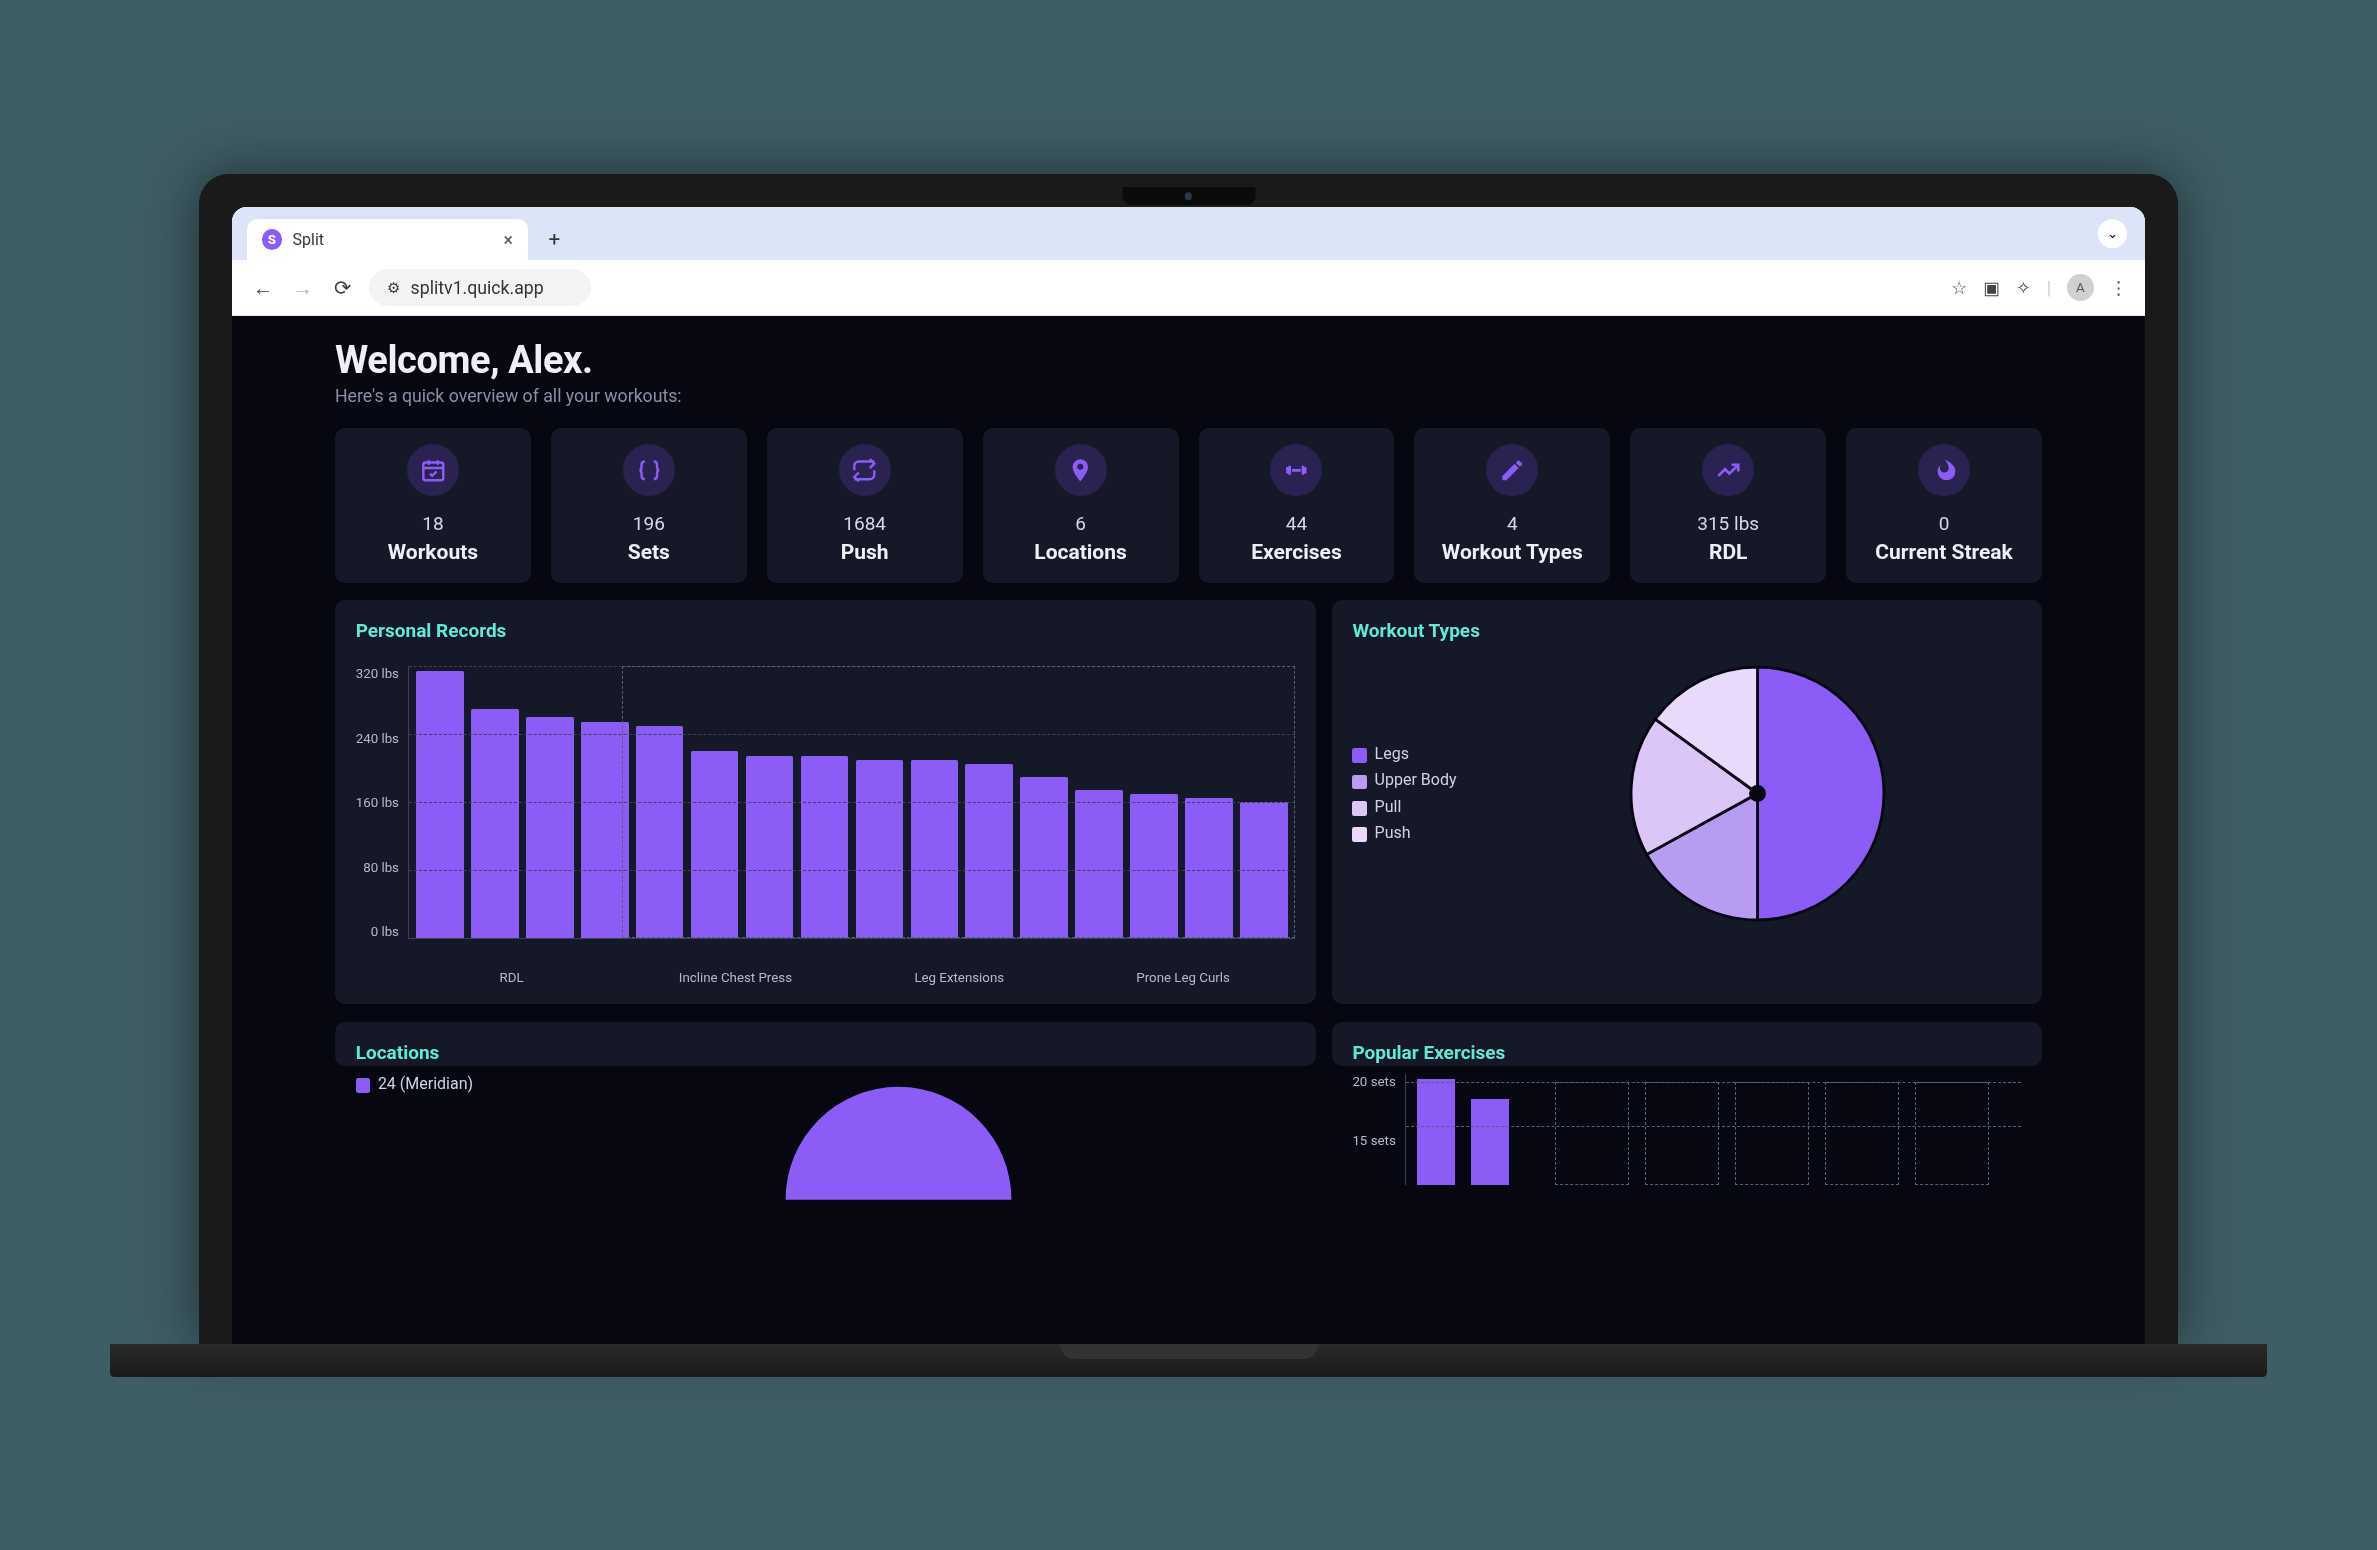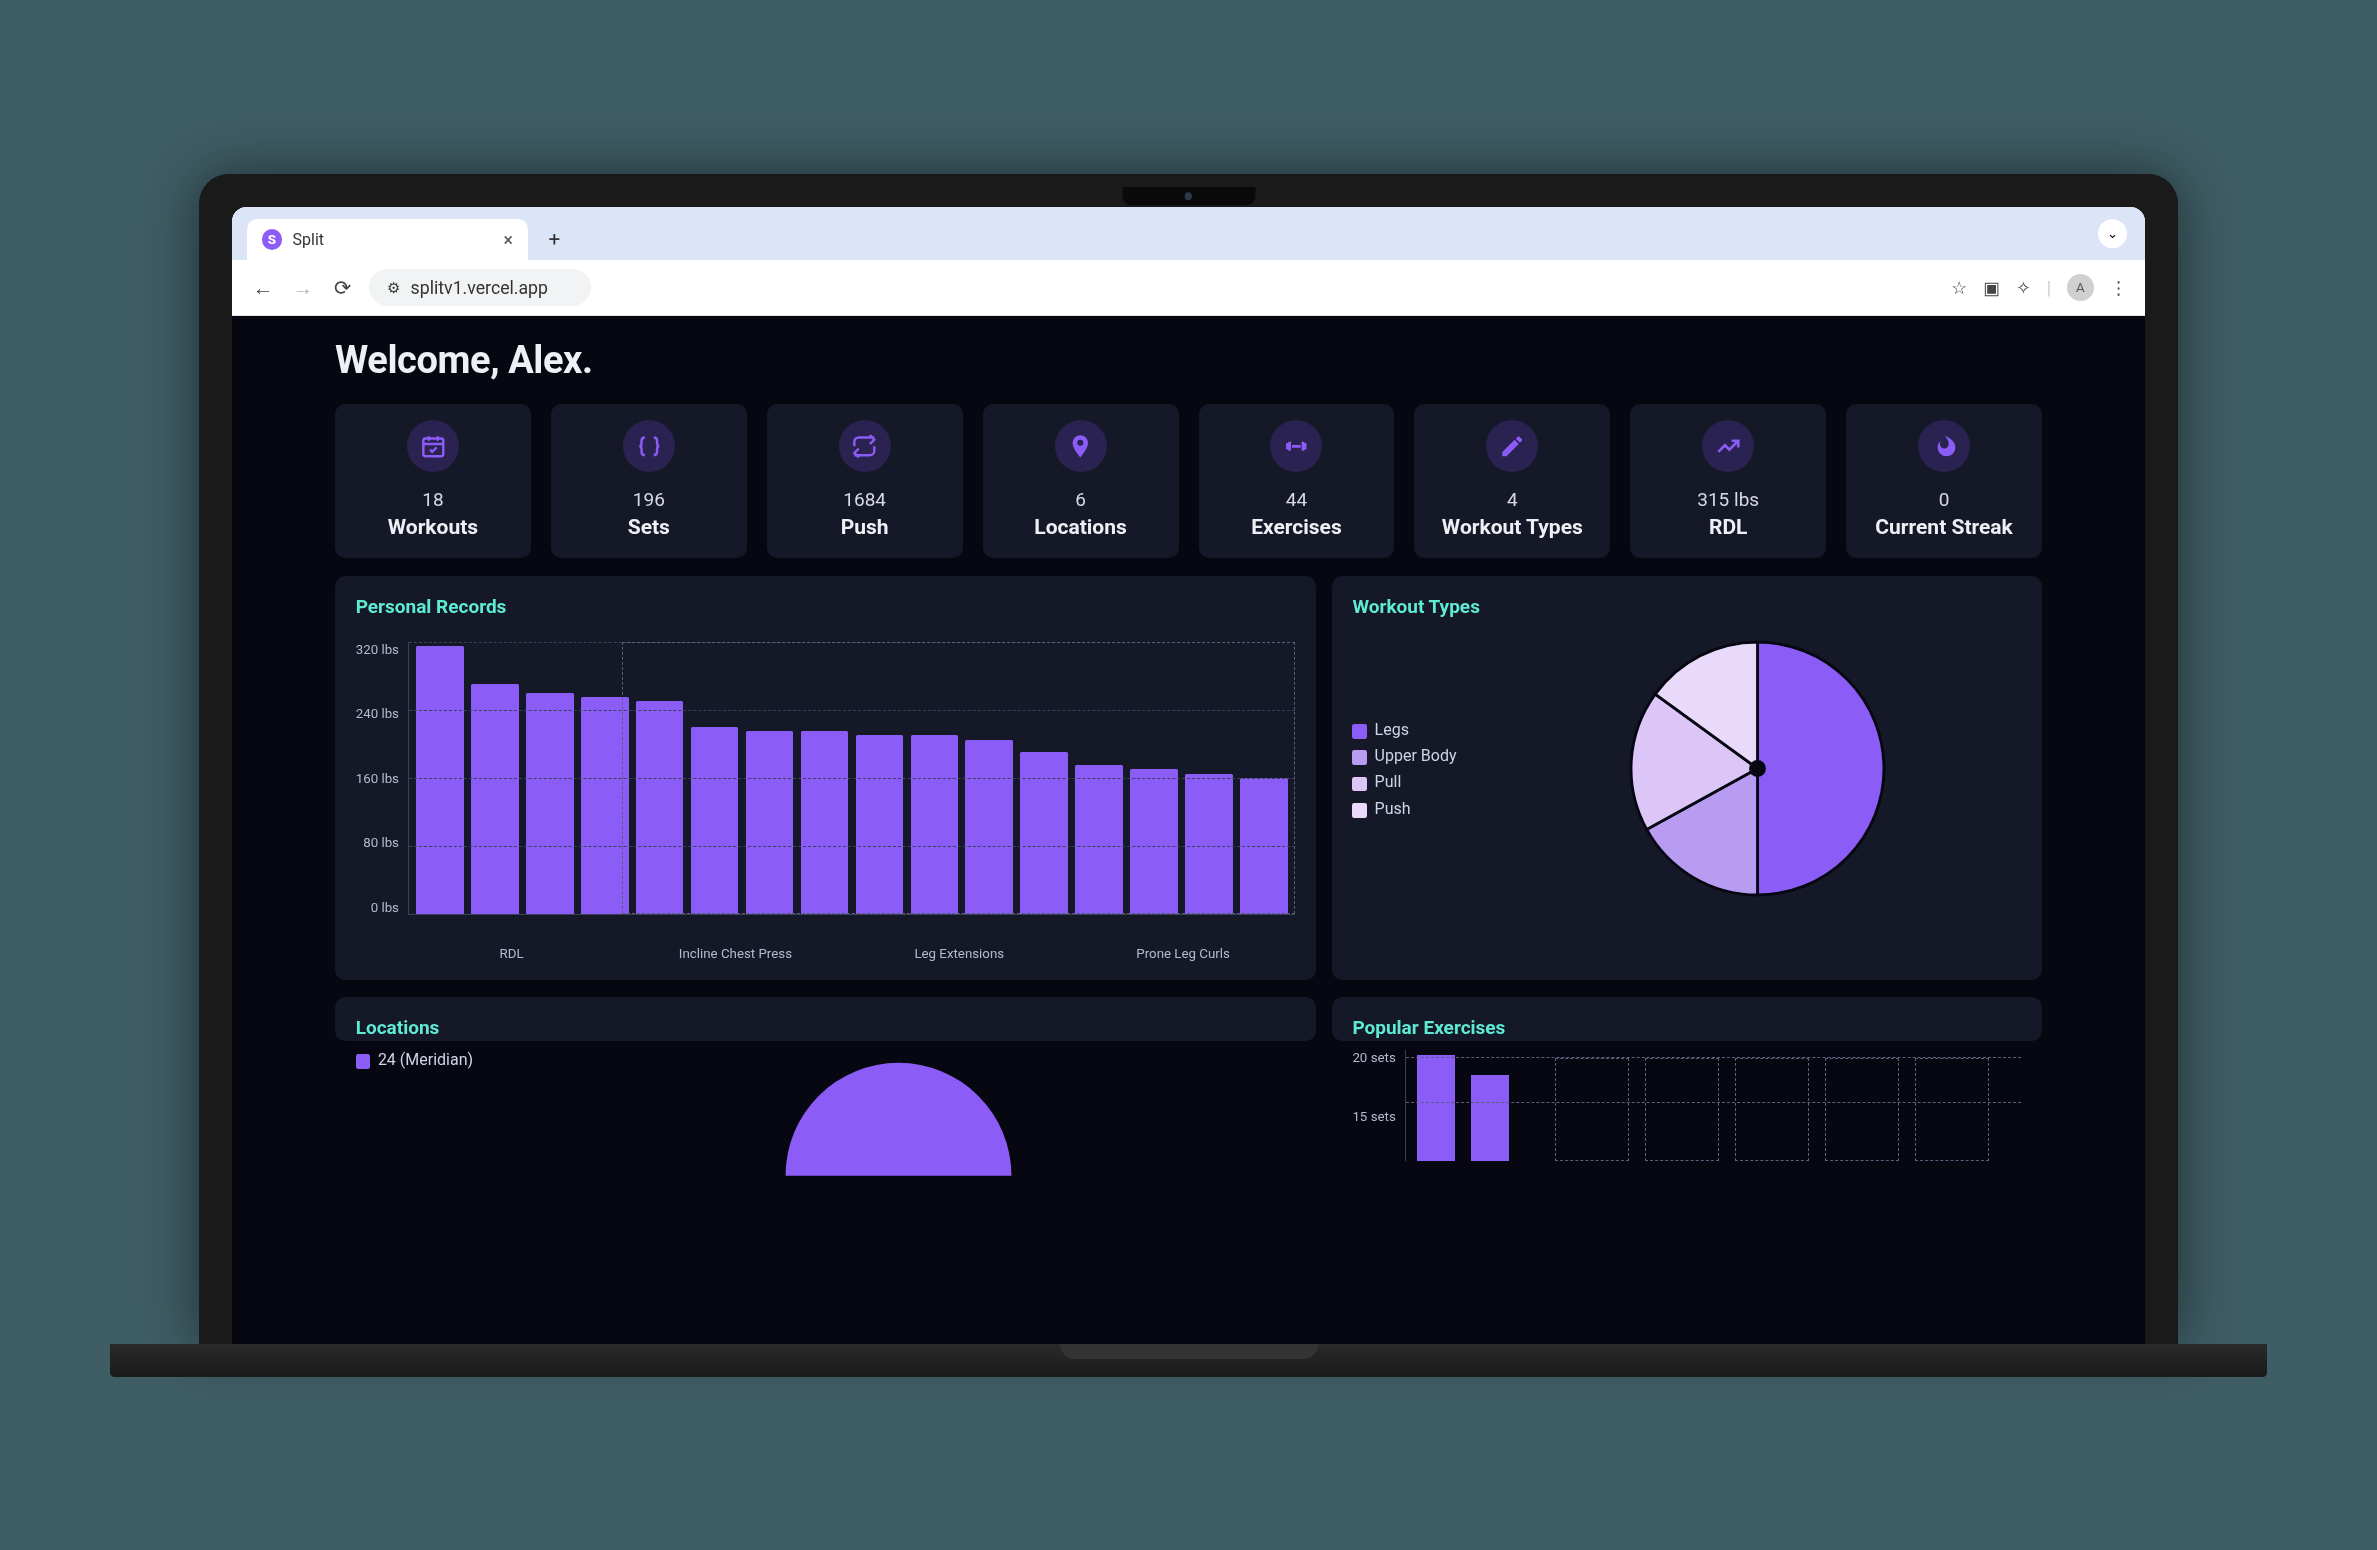--- a/index.html
+++ b/index.html
@@ -234,34 +234,35 @@
         <div class="new-tab">+</div>
         <div class="tabs-caret">⌄</div>
       </div>
 
       <div class="toolbar">
         <span class="nav-btn">←</span>
         <span class="nav-btn" style="opacity:.4">→</span>
         <span class="nav-btn">⟳</span>
         <div class="addr">
           <span class="addr-icon">⚙</span>
-          <span>splitv1.vercel.app</span>
+          <span>splitv1.quick.app</span>
         </div>
         <div class="toolbar-right">
           <span>☆</span>
           <span>▣</span>
           <span>✧</span>
           <span style="color:#ccc">|</span>
           <span class="avatar-ch">A</span>
           <span>⋮</span>
         </div>
       </div>
 
       <div class="app">
         <h1>Welcome, Alex.</h1>
+        <div class="subtitle">Here's a quick overview of all your workouts:</div>
 
         <div class="stat-row" id="stat-row">
             <div class="stat-card">
               <div class="stat-icon">
                 <svg viewBox="0 0 24 24" fill="none" stroke="currentColor" stroke-width="2.2">
                   <rect x="3" y="5" width="18" height="16" rx="2"></rect>
                   <path d="M3 10h18M8 3v4M16 3v4"></path>
                   <path d="M9 15l2 2 4-4"></path>
                 </svg>
               </div>

